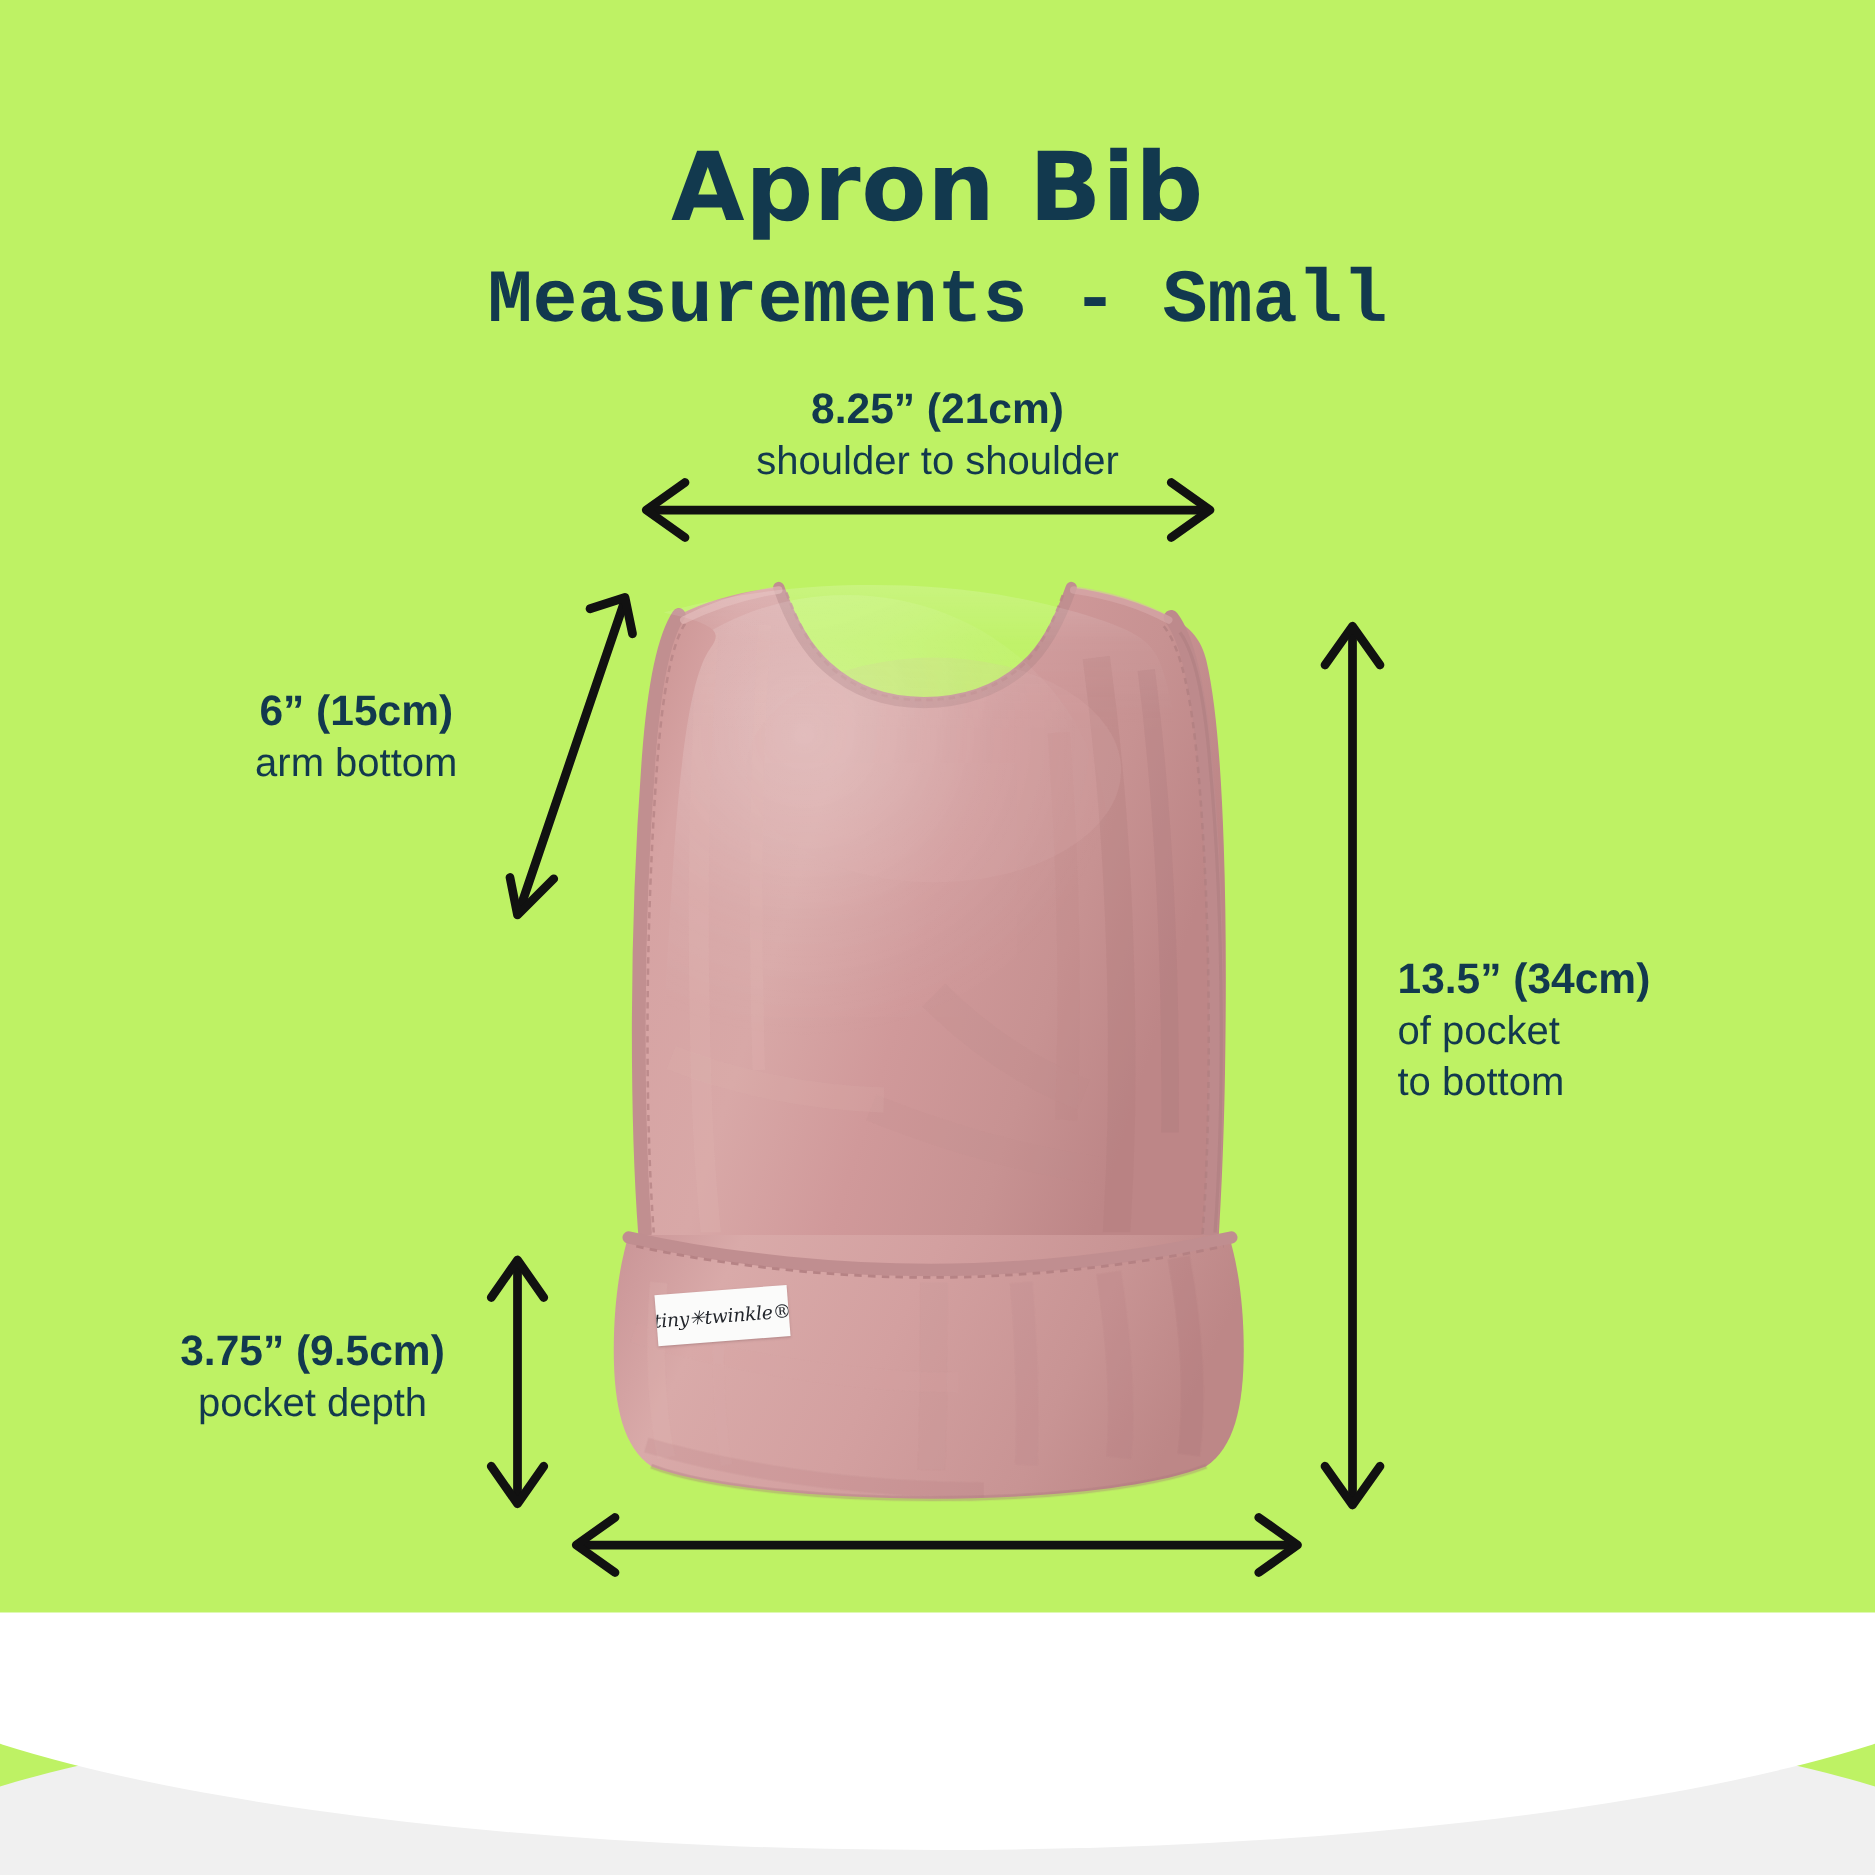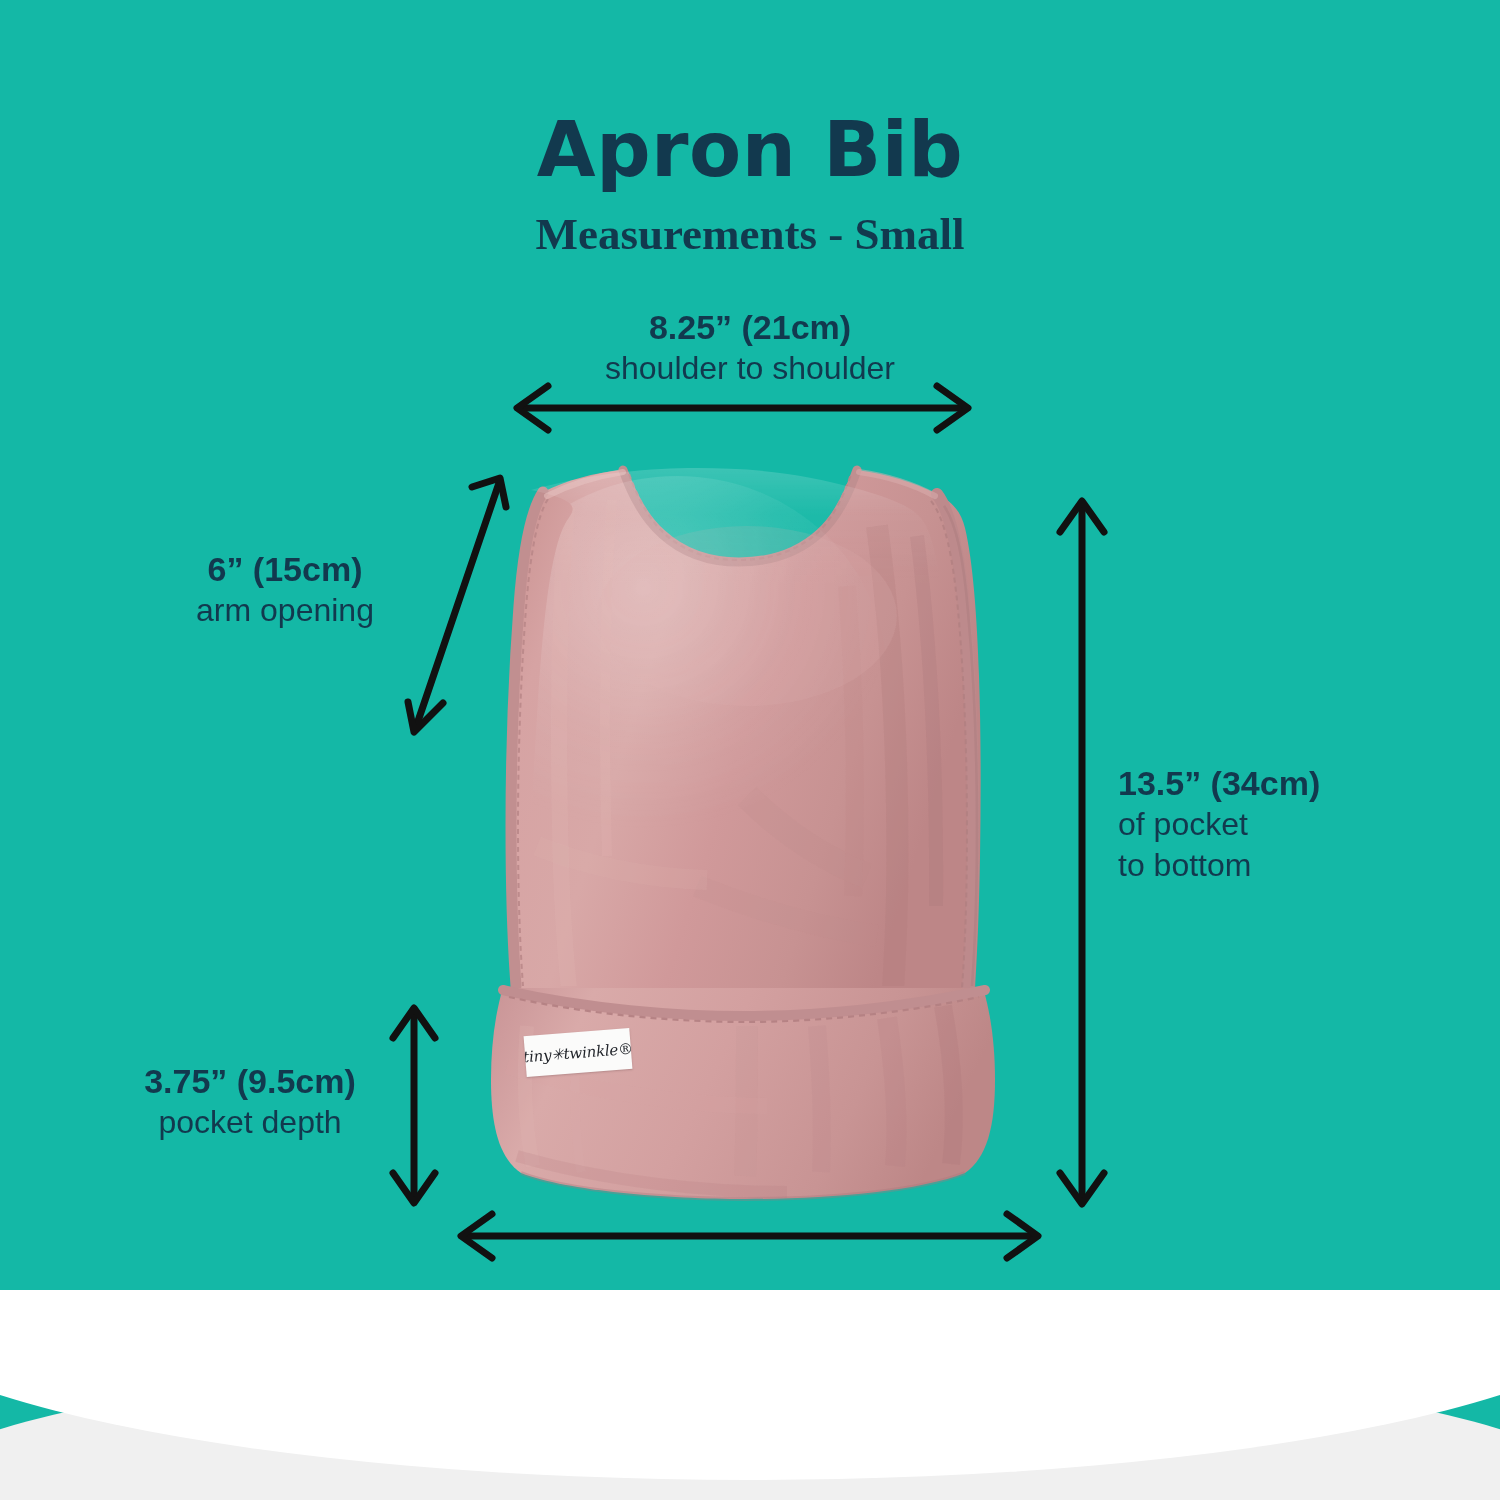--- a/index.html
+++ b/index.html
@@ -7,21 +7,21 @@
     padding: 0;
     background: #ffffff;
   }
   body {
     font-family: "Liberation Sans", sans-serif;
   }
   #stage {
     position: relative;
     width: 1500px;
     height: 1500px;
-    background: #14b8a6;
+    background: #bef264;
     overflow: hidden;
   }
 
   
   .footer-curve {
     position: absolute;
     left: -8%;
     top: 1352px;
     width: 116%;
     height: 340px;
@@ -52,26 +52,26 @@
     letter-spacing: 0.5px;
     color: #12394e;
     z-index: 6;
     font-family: "DejaVu Sans", sans-serif;
   }
   .subtitle {
     position: absolute;
     left: 0; right: 0;
     top: 212px;
     text-align: center;
-    font-size: 45px;
+    font-size: 60px;
     line-height: 1;
     font-weight: 700;
     color: #12394e;
     z-index: 6;
-    font-family: Liberation Serif, serif;
+    font-family: Liberation Mono, monospace;
   }
 
   
   .m-label { position: absolute; color: #12394e; z-index: 7; }
   .m-val {
     font-weight: 700;
     font-size: 34px;
     line-height: 42px;
     white-space: nowrap;
   }
@@ -300,21 +300,21 @@
     </g>
   </svg>
 
   <div class="m-label" id="lbl-shoulder">
     <div class="m-val">8.25” (21cm)</div>
     <div class="m-desc">shoulder to shoulder</div>
   </div>
 
   <div class="m-label" id="lbl-arm">
     <div class="m-val">6” (15cm)</div>
-    <div class="m-desc">arm opening</div>
+    <div class="m-desc">arm bottom</div>
   </div>
 
   <div class="m-label" id="lbl-neck">
     <div class="m-val">13.5” (34cm)</div>
     <div class="m-desc">of pocket</div>
     <div class="m-desc">to bottom</div>
   </div>
 
   <div class="m-label" id="lbl-pocket">
     <div class="m-val">3.75” (9.5cm)</div>

